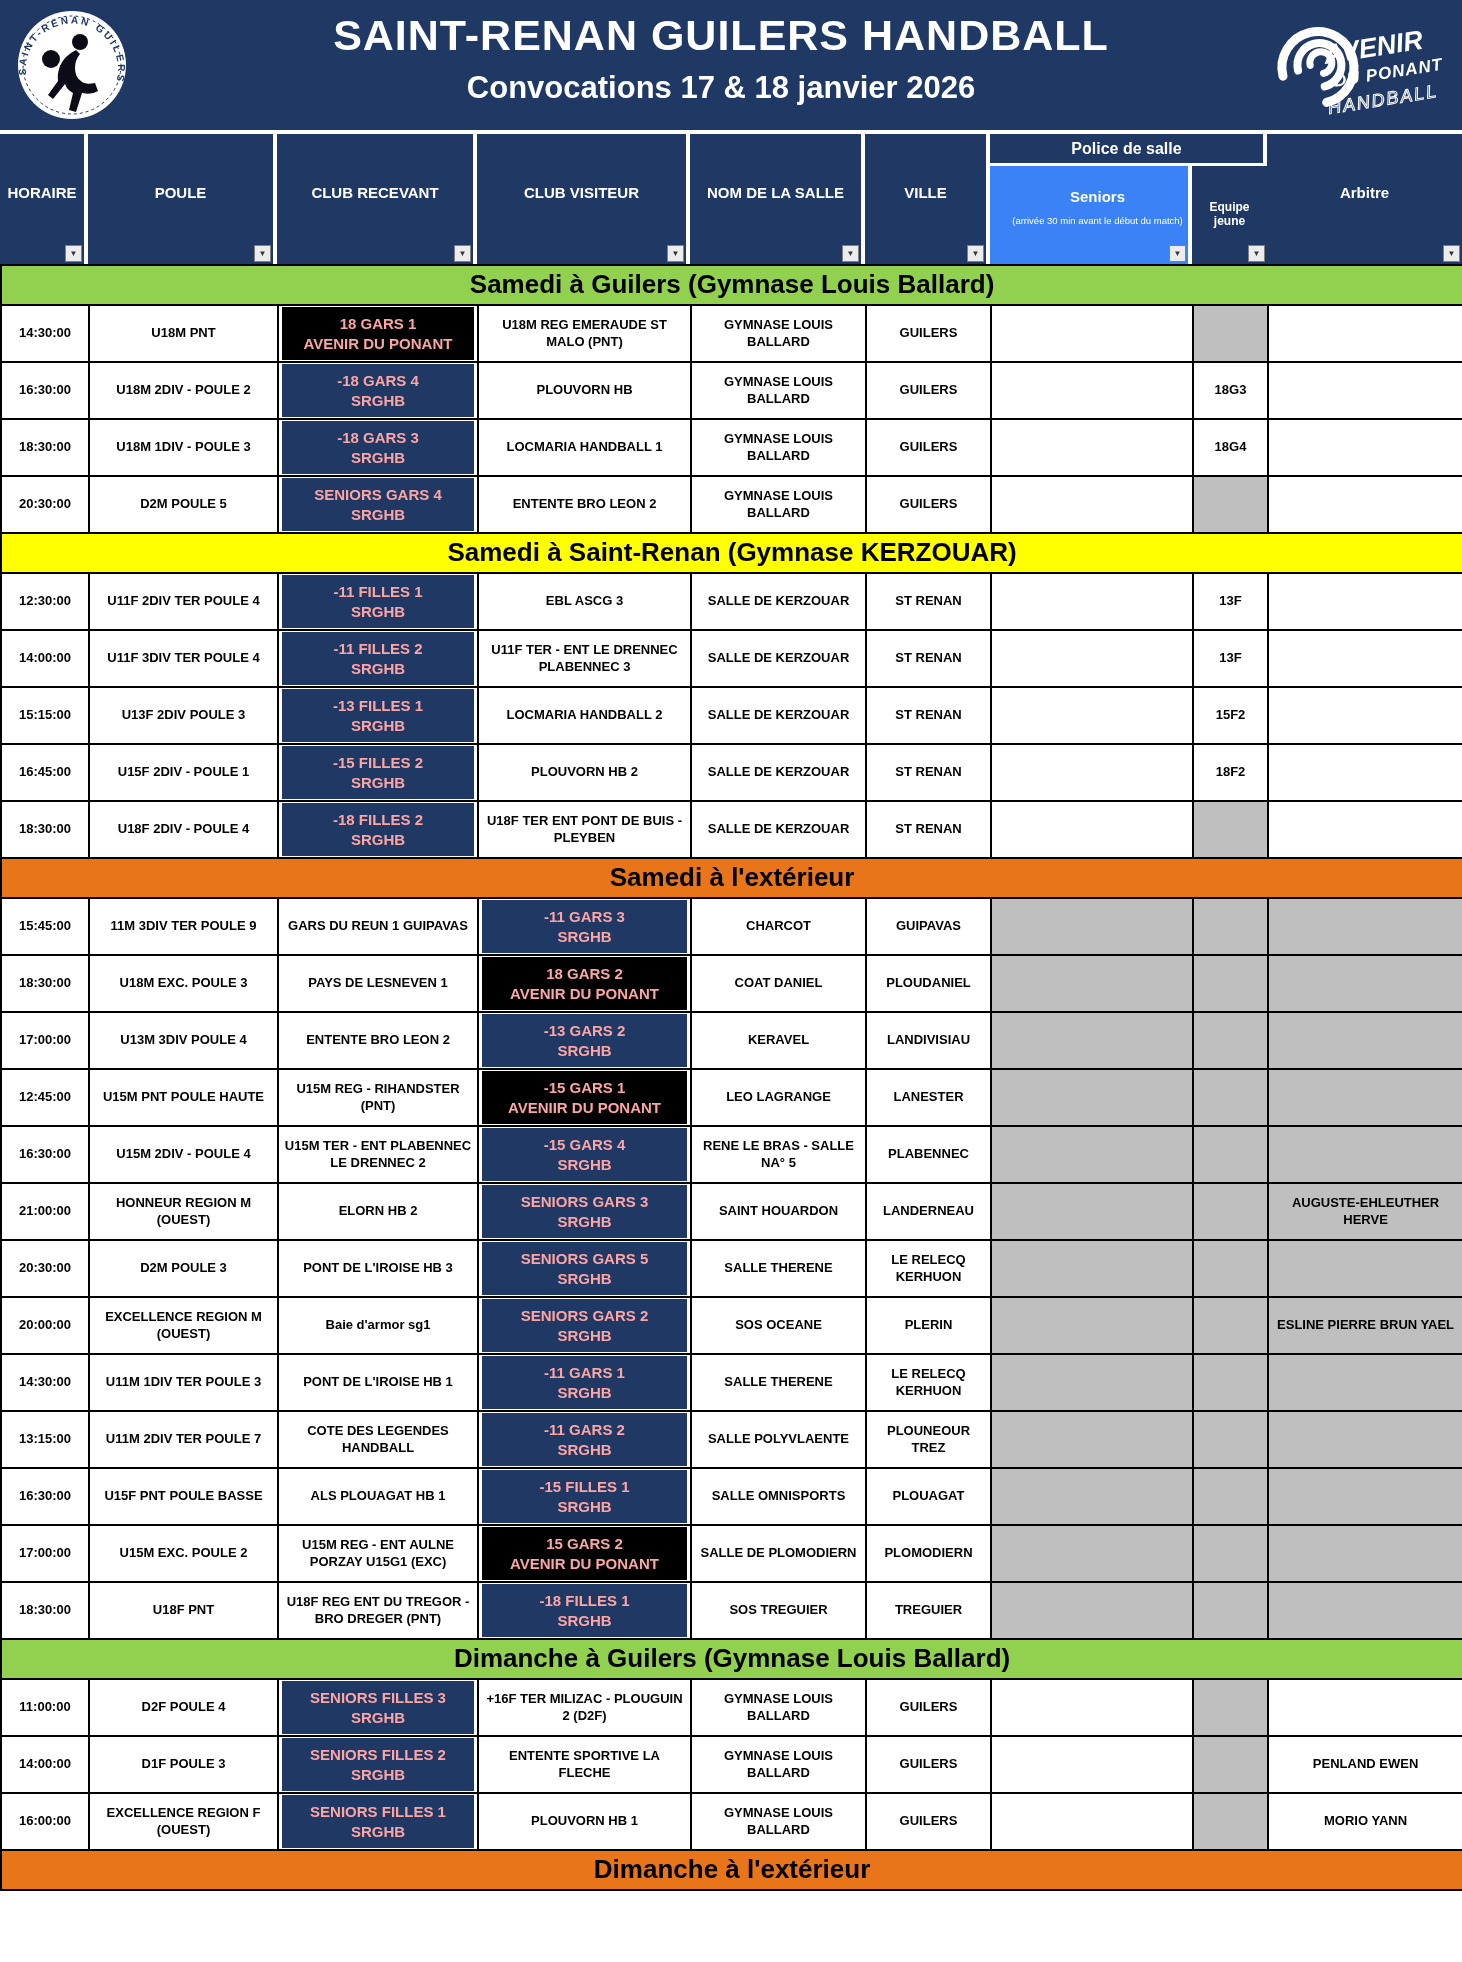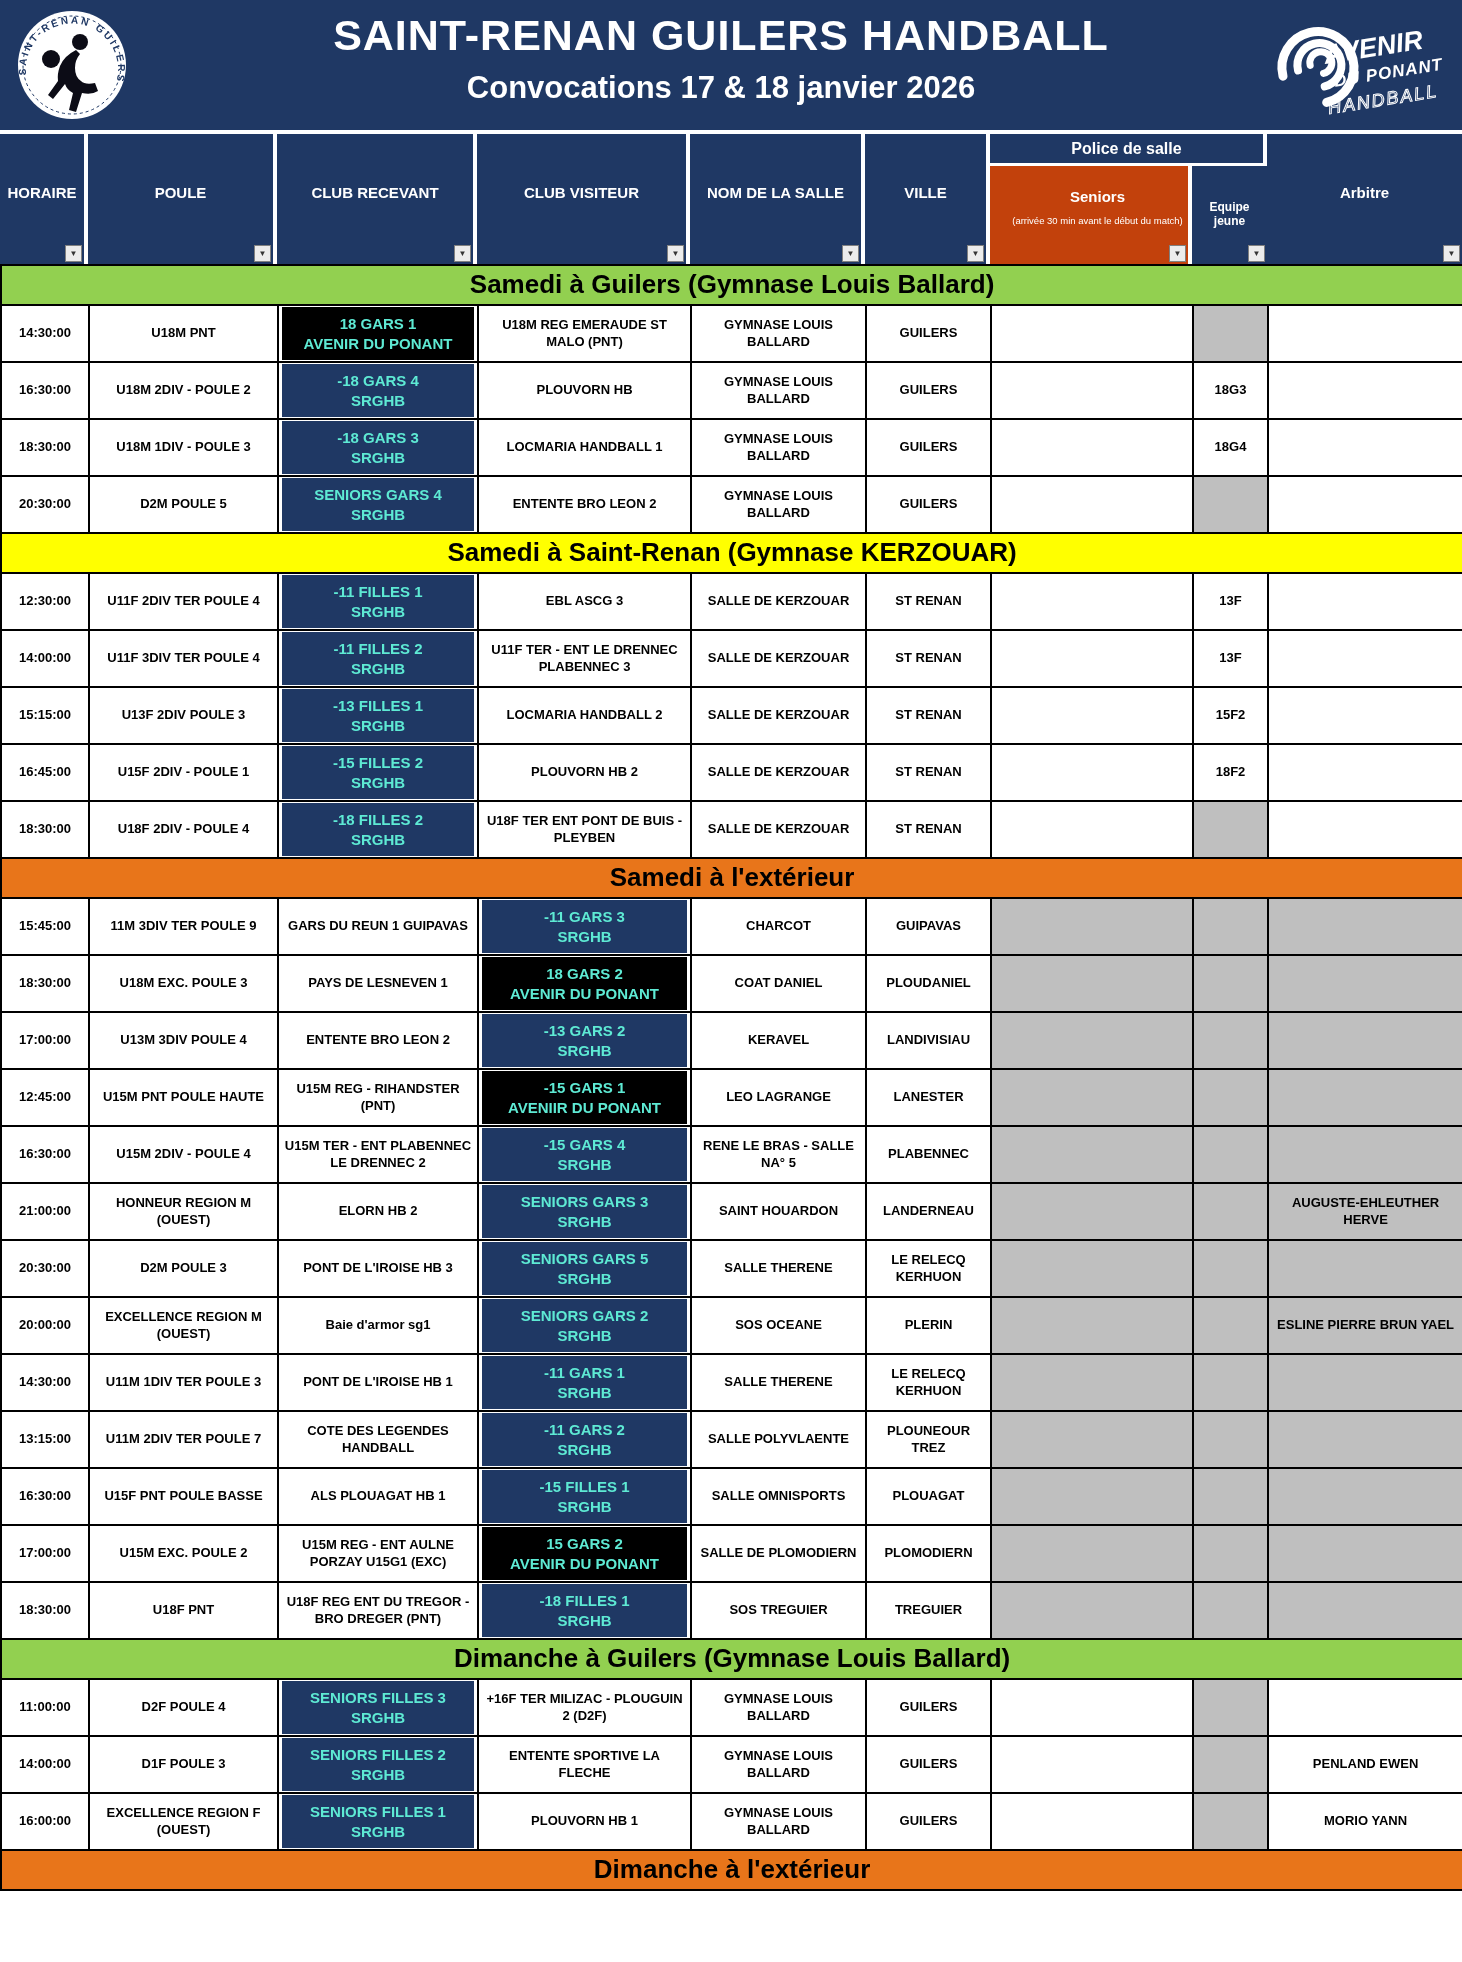--- a/index.html
+++ b/index.html
@@ -17,21 +17,21 @@
   
   .colheader { margin-top:4px; display:grid; grid-template-columns:88px 189px 200px 213px 175px 125px 277px 195px; height:130px; background:#fff; }
   .hcell { background:#1F3864; color:#fff; border-right:4px solid #fff; position:relative;
            display:flex; align-items:center; justify-content:center; text-align:right;
            font-weight:bold; font-size:15px; padding:4px 6px 18px 6px; }
   .hcell:last-child { border-right:0; }
   .police-group { background:#fff; border-right:4px solid #fff; display:flex; flex-direction:column; }
   .police-top { background:#1F3864; color:#fff; font-weight:bold; font-size:16px; text-align:center;
                 height:32px; line-height:30px; border-bottom:3px solid #fff; }
   .police-bottom { flex:1; display:grid; grid-template-columns:202px 75px; }
-  .seniors-cell { background:#c2410c; color:#fff; border-right:4px solid #fff; position:relative;
+  .seniors-cell { background:#3b82f6; color:#fff; border-right:4px solid #fff; position:relative;
                   display:flex; flex-direction:column; align-items:center; justify-content:center;
                   text-align:center; padding:2px 4px 16px 21px; }
   .seniors-label { font-weight:bold; font-size:15px; }
   .seniors-note { font-size:9.5px; margin-top:10px; line-height:1.35; }
   .equipe-cell { background:#1F3864; color:#fff; position:relative; display:flex; align-items:center;
                  justify-content:center; text-align:center; font-weight:bold; font-size:12px; padding:14px 2px 16px 2px; }
   .filter { position:absolute; right:2px; bottom:2px; width:17px; height:17px; background:#ECECEC;
             border:1px solid #808080; color:#333; font-size:8px; display:flex; align-items:center;
             justify-content:center; cursor:pointer; }
 
@@ -40,21 +40,21 @@
   table.sched td { border:2px solid #000; text-align:center; vertical-align:middle;
                    font-weight:bold; font-size:13px; color:#000; padding:1px 3px; overflow:hidden; line-height:1.3; }
   tr.data-row { height:53px; }
   tr.section-row { height:40px; }
   tr.section-row td { font-size:26px; font-weight:bold; color:#000; }
   tr.section-row.green td { background:#92D050; }
   tr.section-row.yellow td { background:#FFFF00; }
   tr.section-row.orange td { background:#E8751A; }
   td.team-cell { padding:0; }
   .team { height:53px; display:flex; flex-direction:column; align-items:center; justify-content:center;
-          gap:1px; color:#5eead4; font-weight:bold; font-size:15px; line-height:1.3; }
+          gap:1px; color:#fca5a5; font-weight:bold; font-size:15px; line-height:1.3; }
   .team.navy { background:#1F3864; }
   .team.black { background:#000000; }
   td.gray { background:#BFBFBF; }
   td.equipe-val { font-size:15px; }
 </style>
 </head>
 <body>
 
 <div class="page">
 

